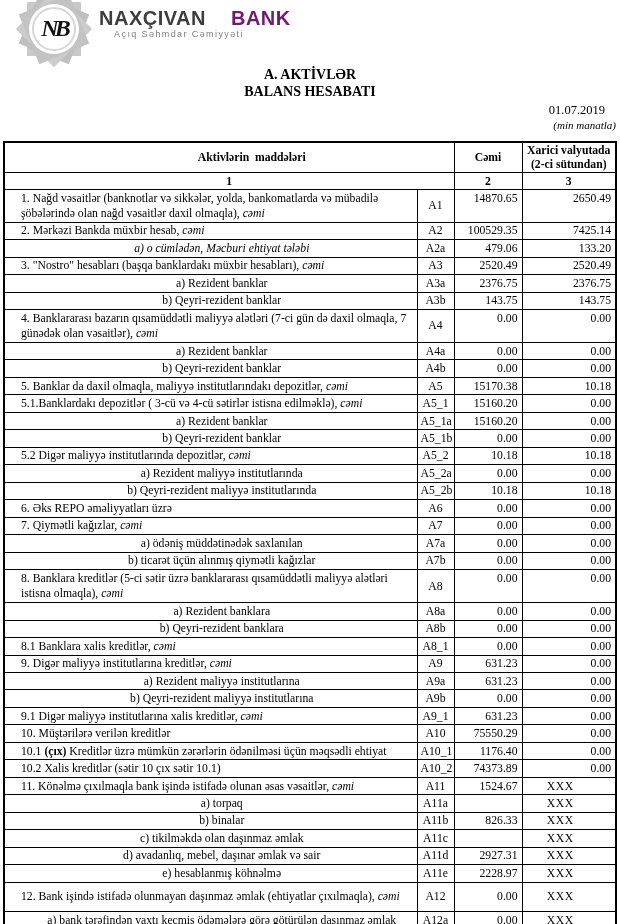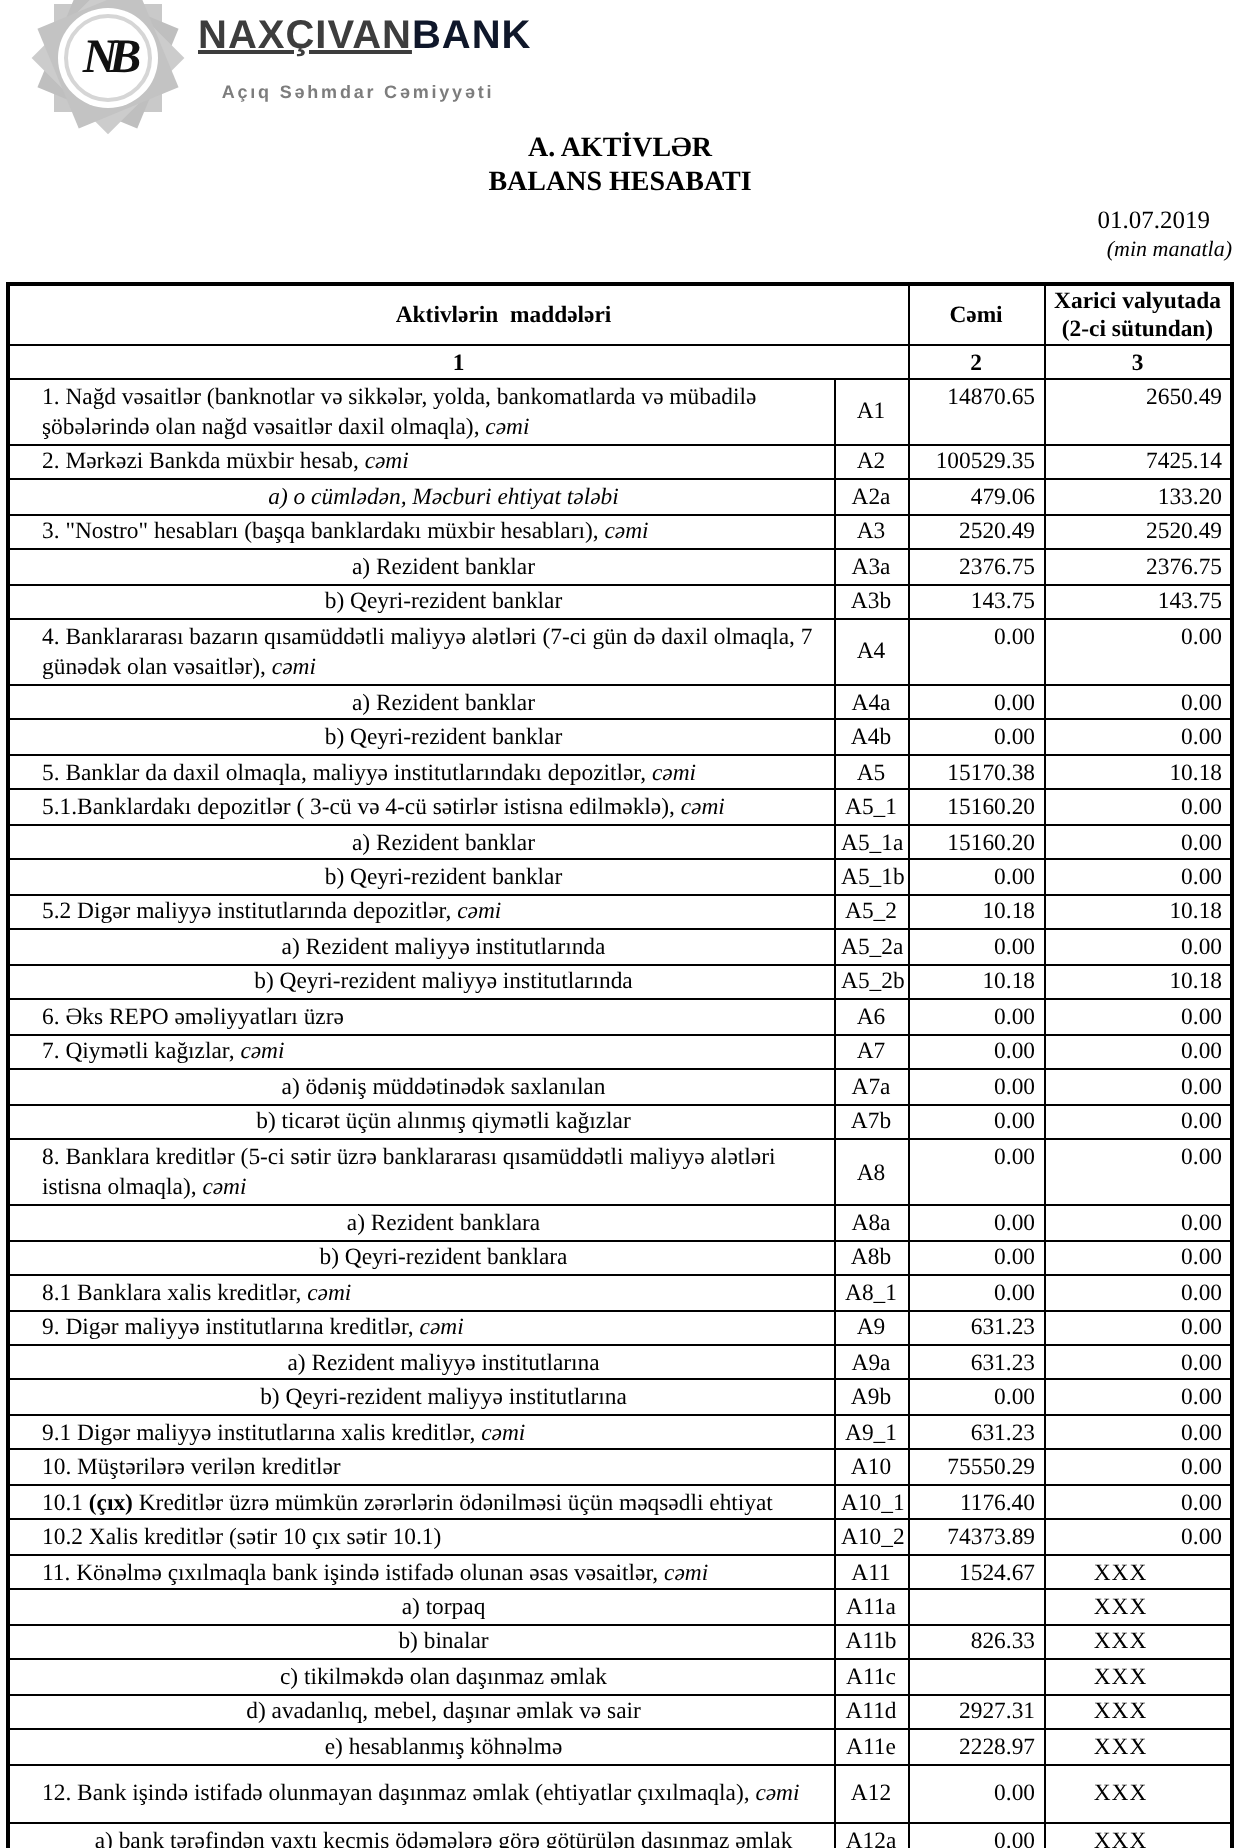--- a/index.html
+++ b/index.html
@@ -8,22 +8,22 @@
     overflow:hidden; font-family:"Liberation Serif", serif; color:#000;
   }
   
   .seal { position:absolute; left:12px; top:-13px; width:84px; height:84px; }
   .brand-text { position:absolute; left:99px; top:7px; width:160px; text-align:center; }
   .brand-name {
     font-family:"Liberation Sans", sans-serif; font-weight:bold;
     font-size:20px; letter-spacing:0.5px; line-height:22px; white-space:nowrap; text-align:left;
   }
   .brand-sub {
-    font-family:"Liberation Sans", sans-serif; font-weight:bold;
-    font-size:9px; letter-spacing:1.4px; margin-top:12px; text-align:center; white-space:nowrap;
+    font-family:"Liberation Sans", sans-serif; font-weight:normal;
+    font-size:9px; letter-spacing:1.4px; margin-top:0; text-align:center; white-space:nowrap;
   }
   
   .title-block { position:absolute; top:66px; left:0; width:620px; text-align:center;
     font-weight:bold; font-size:14px; line-height:17px; }
   .report-date { position:absolute; top:103px; right:15px; font-size:12.5px; }
   .unit-note  { position:absolute; top:119px; right:4px; font-size:11px; font-style:italic; }
   
   table.bal { position:absolute; top:141px; left:3px; width:614px;
     border-collapse:collapse; table-layout:fixed; font-size:11.7px; }
   table.bal, table.bal th, table.bal td { border:1px solid #000; }
@@ -54,21 +54,21 @@
       <rect x="-27" y="-27" width="54" height="54" fill="#cccccc" transform="rotate(45)"></rect>
       <rect x="-27" y="-27" width="54" height="54" fill="#c3c3c3" transform="rotate(67.5)"></rect>
       <circle r="25" fill="#ffffff"></circle>
       <circle r="21" fill="#ffffff" stroke="#d6d6d6" stroke-width="2"></circle>
       <text x="0" y="7" text-anchor="middle" font-family="Liberation Serif, serif" font-style="italic" font-weight="bold" font-size="24" letter-spacing="-4" fill="#111111">NB</text>
     </g>
   </svg>
 
   <div class="brand-text">
     <div class="brand-name">
-      <span style="color: rgb(61, 61, 61); text-decoration: underline;">NAXÇIVAN</span><span style="color: #0f172a;">BANK</span>
+      <span style="color: rgb(61, 61, 61);">NAXÇIVAN</span><span style="color: #701a75; margin-left: 25px;">BANK</span>
     </div>
     <div class="brand-sub" style="color: rgb(125, 125, 125);">Açıq Səhmdar Cəmiyyəti</div>
   </div>
 
   <div class="title-block">
     <div>A. AKTİVLƏR</div>
     <div>BALANS HESABATI</div>
   </div>
 
   <div class="report-date">01.07.2019</div>

